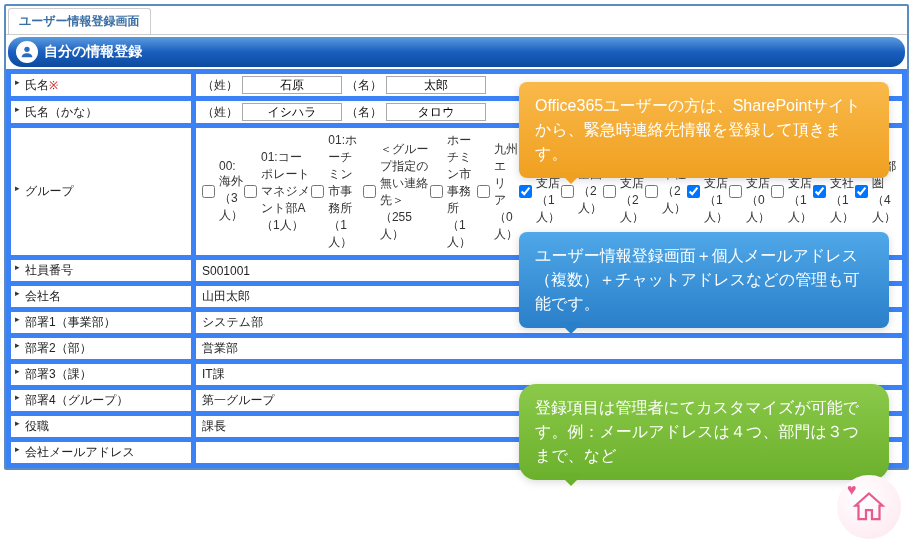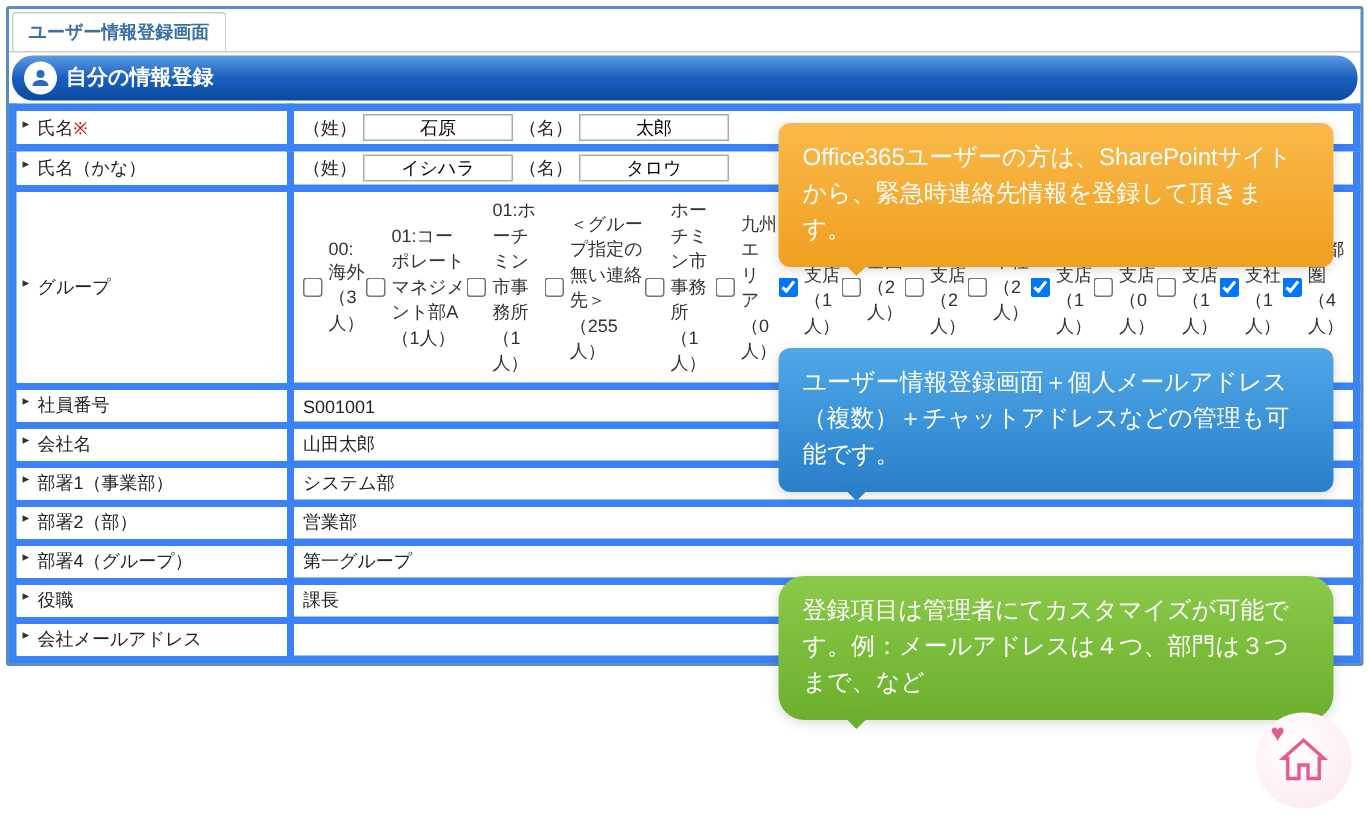--- a/index.html
+++ b/index.html
@@ -163,20 +163,24 @@
         </tr>
     <tr>
           <td class="label-cell">部署1（事業部）</td>
           <td>システム部</td>
         </tr>
     <tr>
           <td class="label-cell">部署2（部）</td>
           <td>営業部</td>
         </tr>
     <tr>
+          <td class="label-cell">部署3（課）</td>
+          <td>IT課</td>
+        </tr>
+    <tr>
           <td class="label-cell">部署4（グループ）</td>
           <td>第一グループ</td>
         </tr>
     <tr>
           <td class="label-cell">役職</td>
           <td>課長</td>
         </tr>
     <tr>
       <td class="label-cell">会社メールアドレス</td>
       <td>

